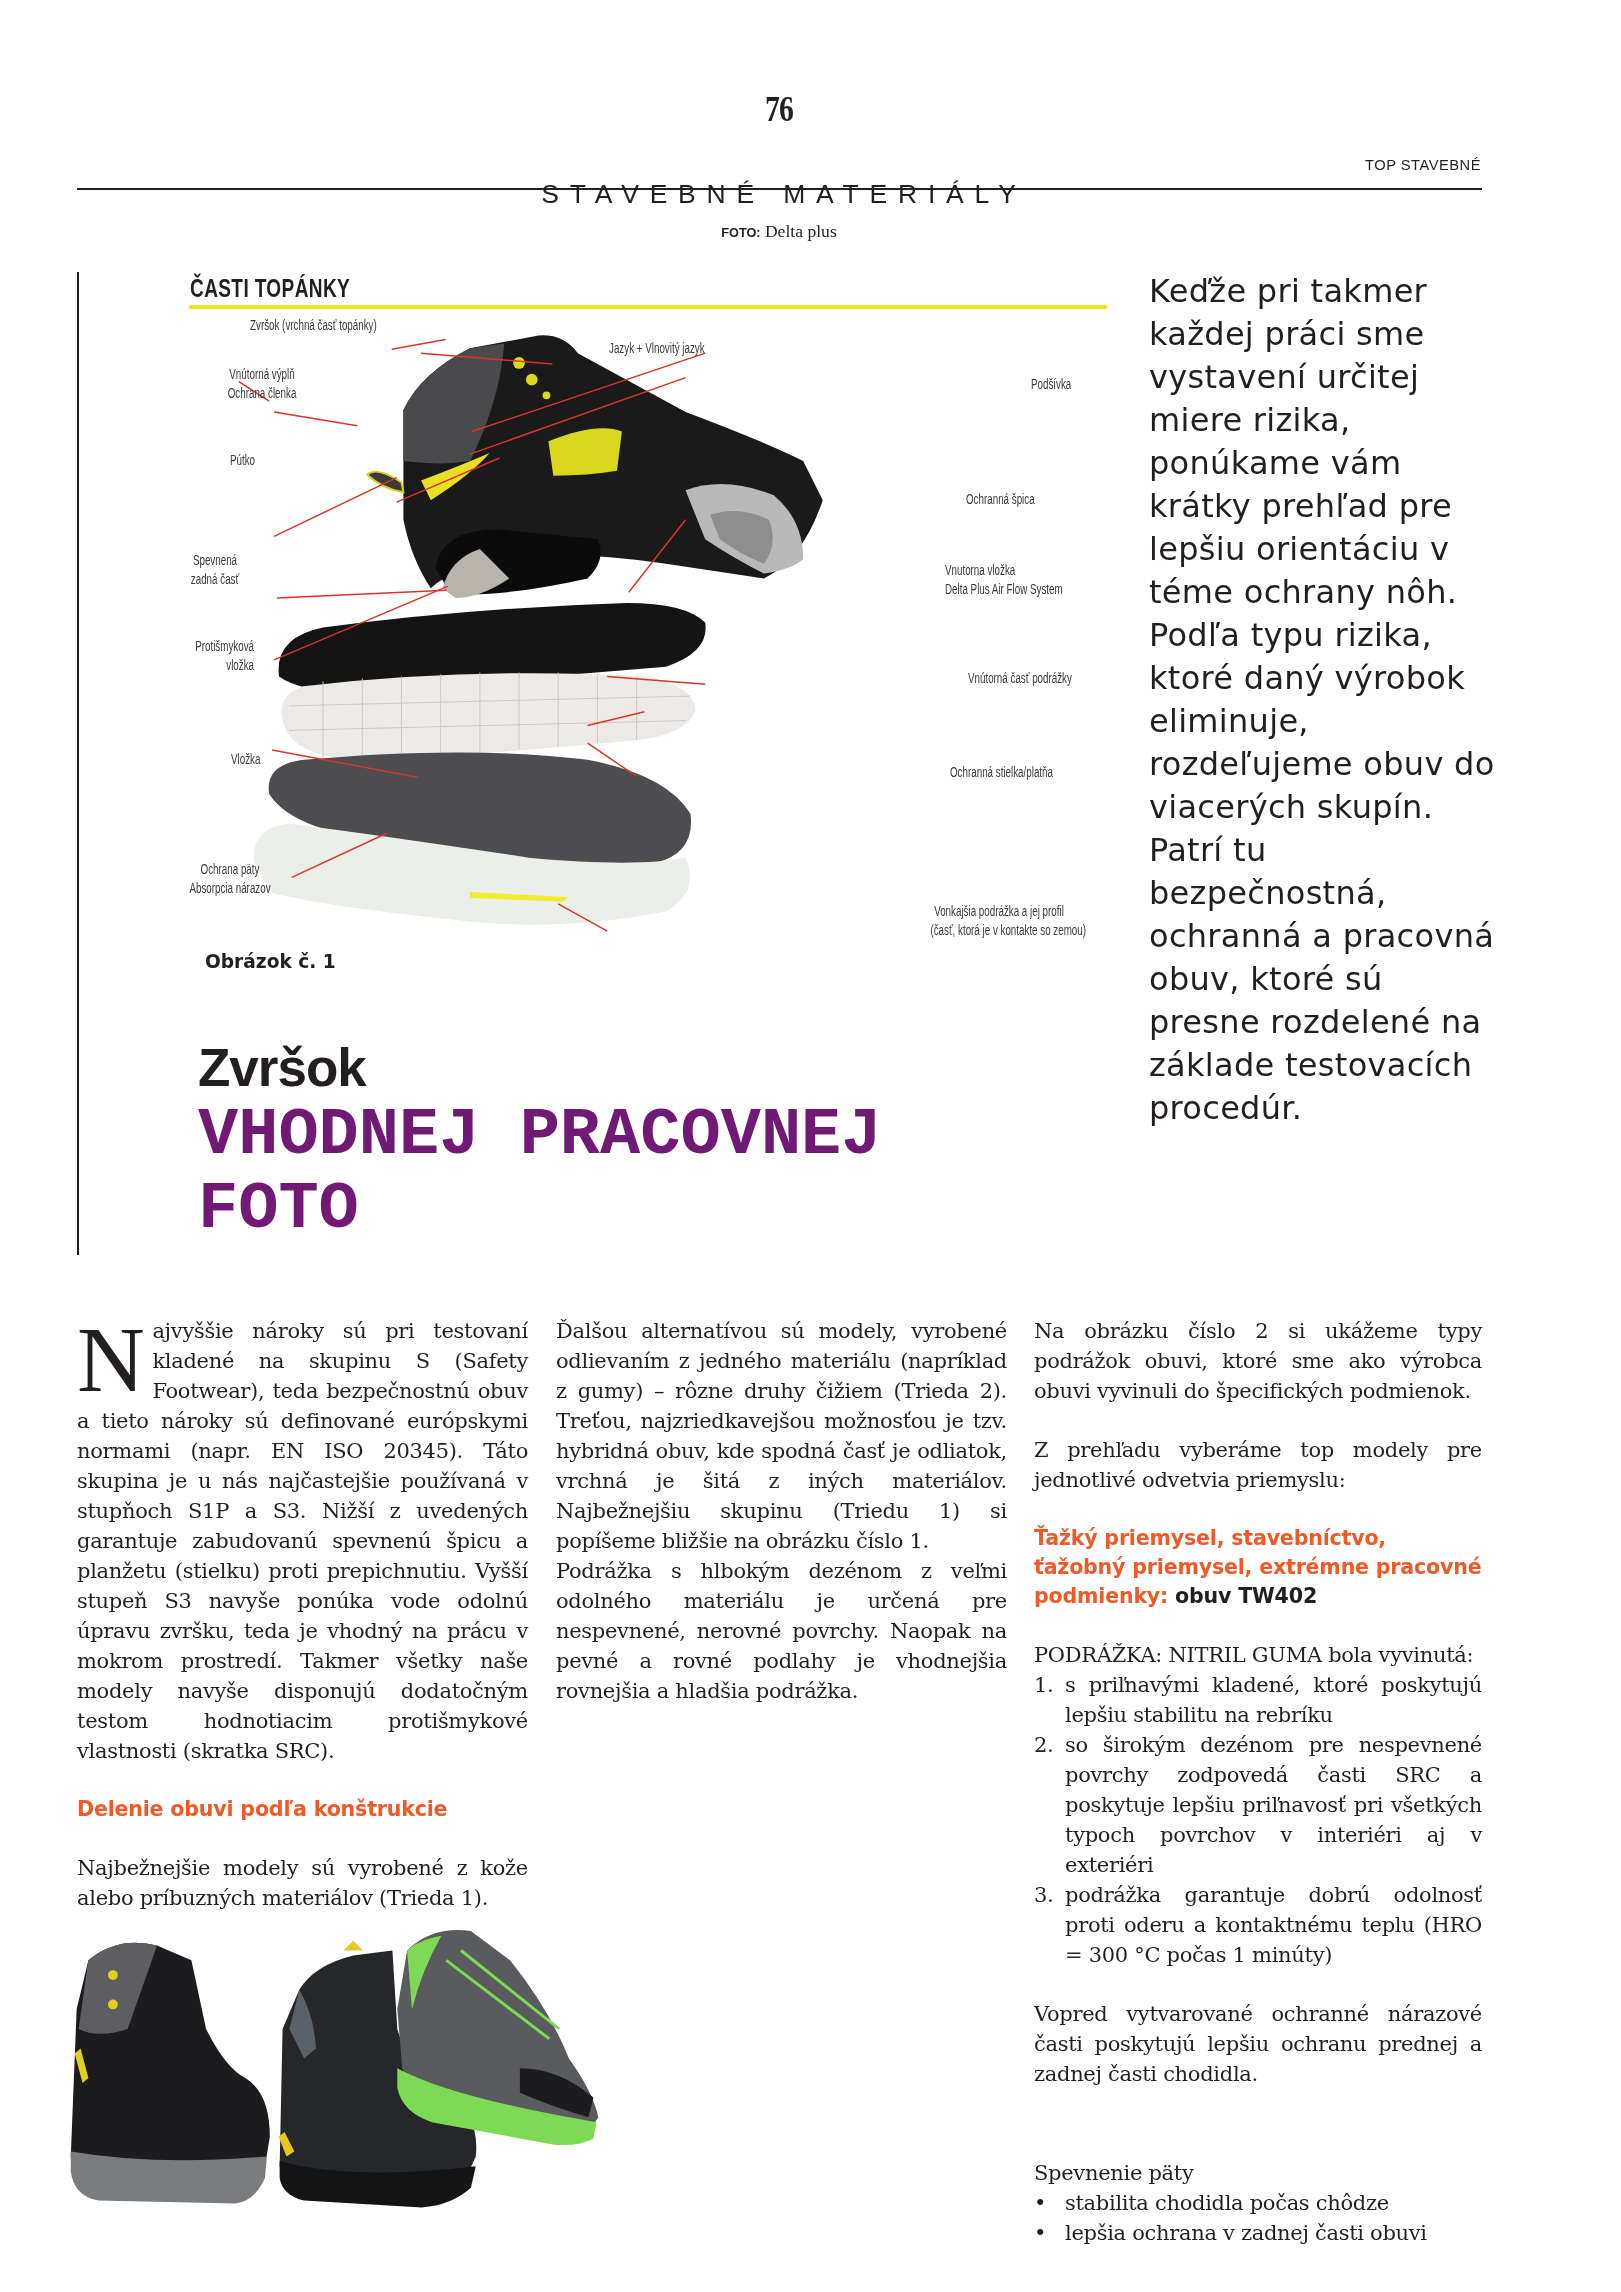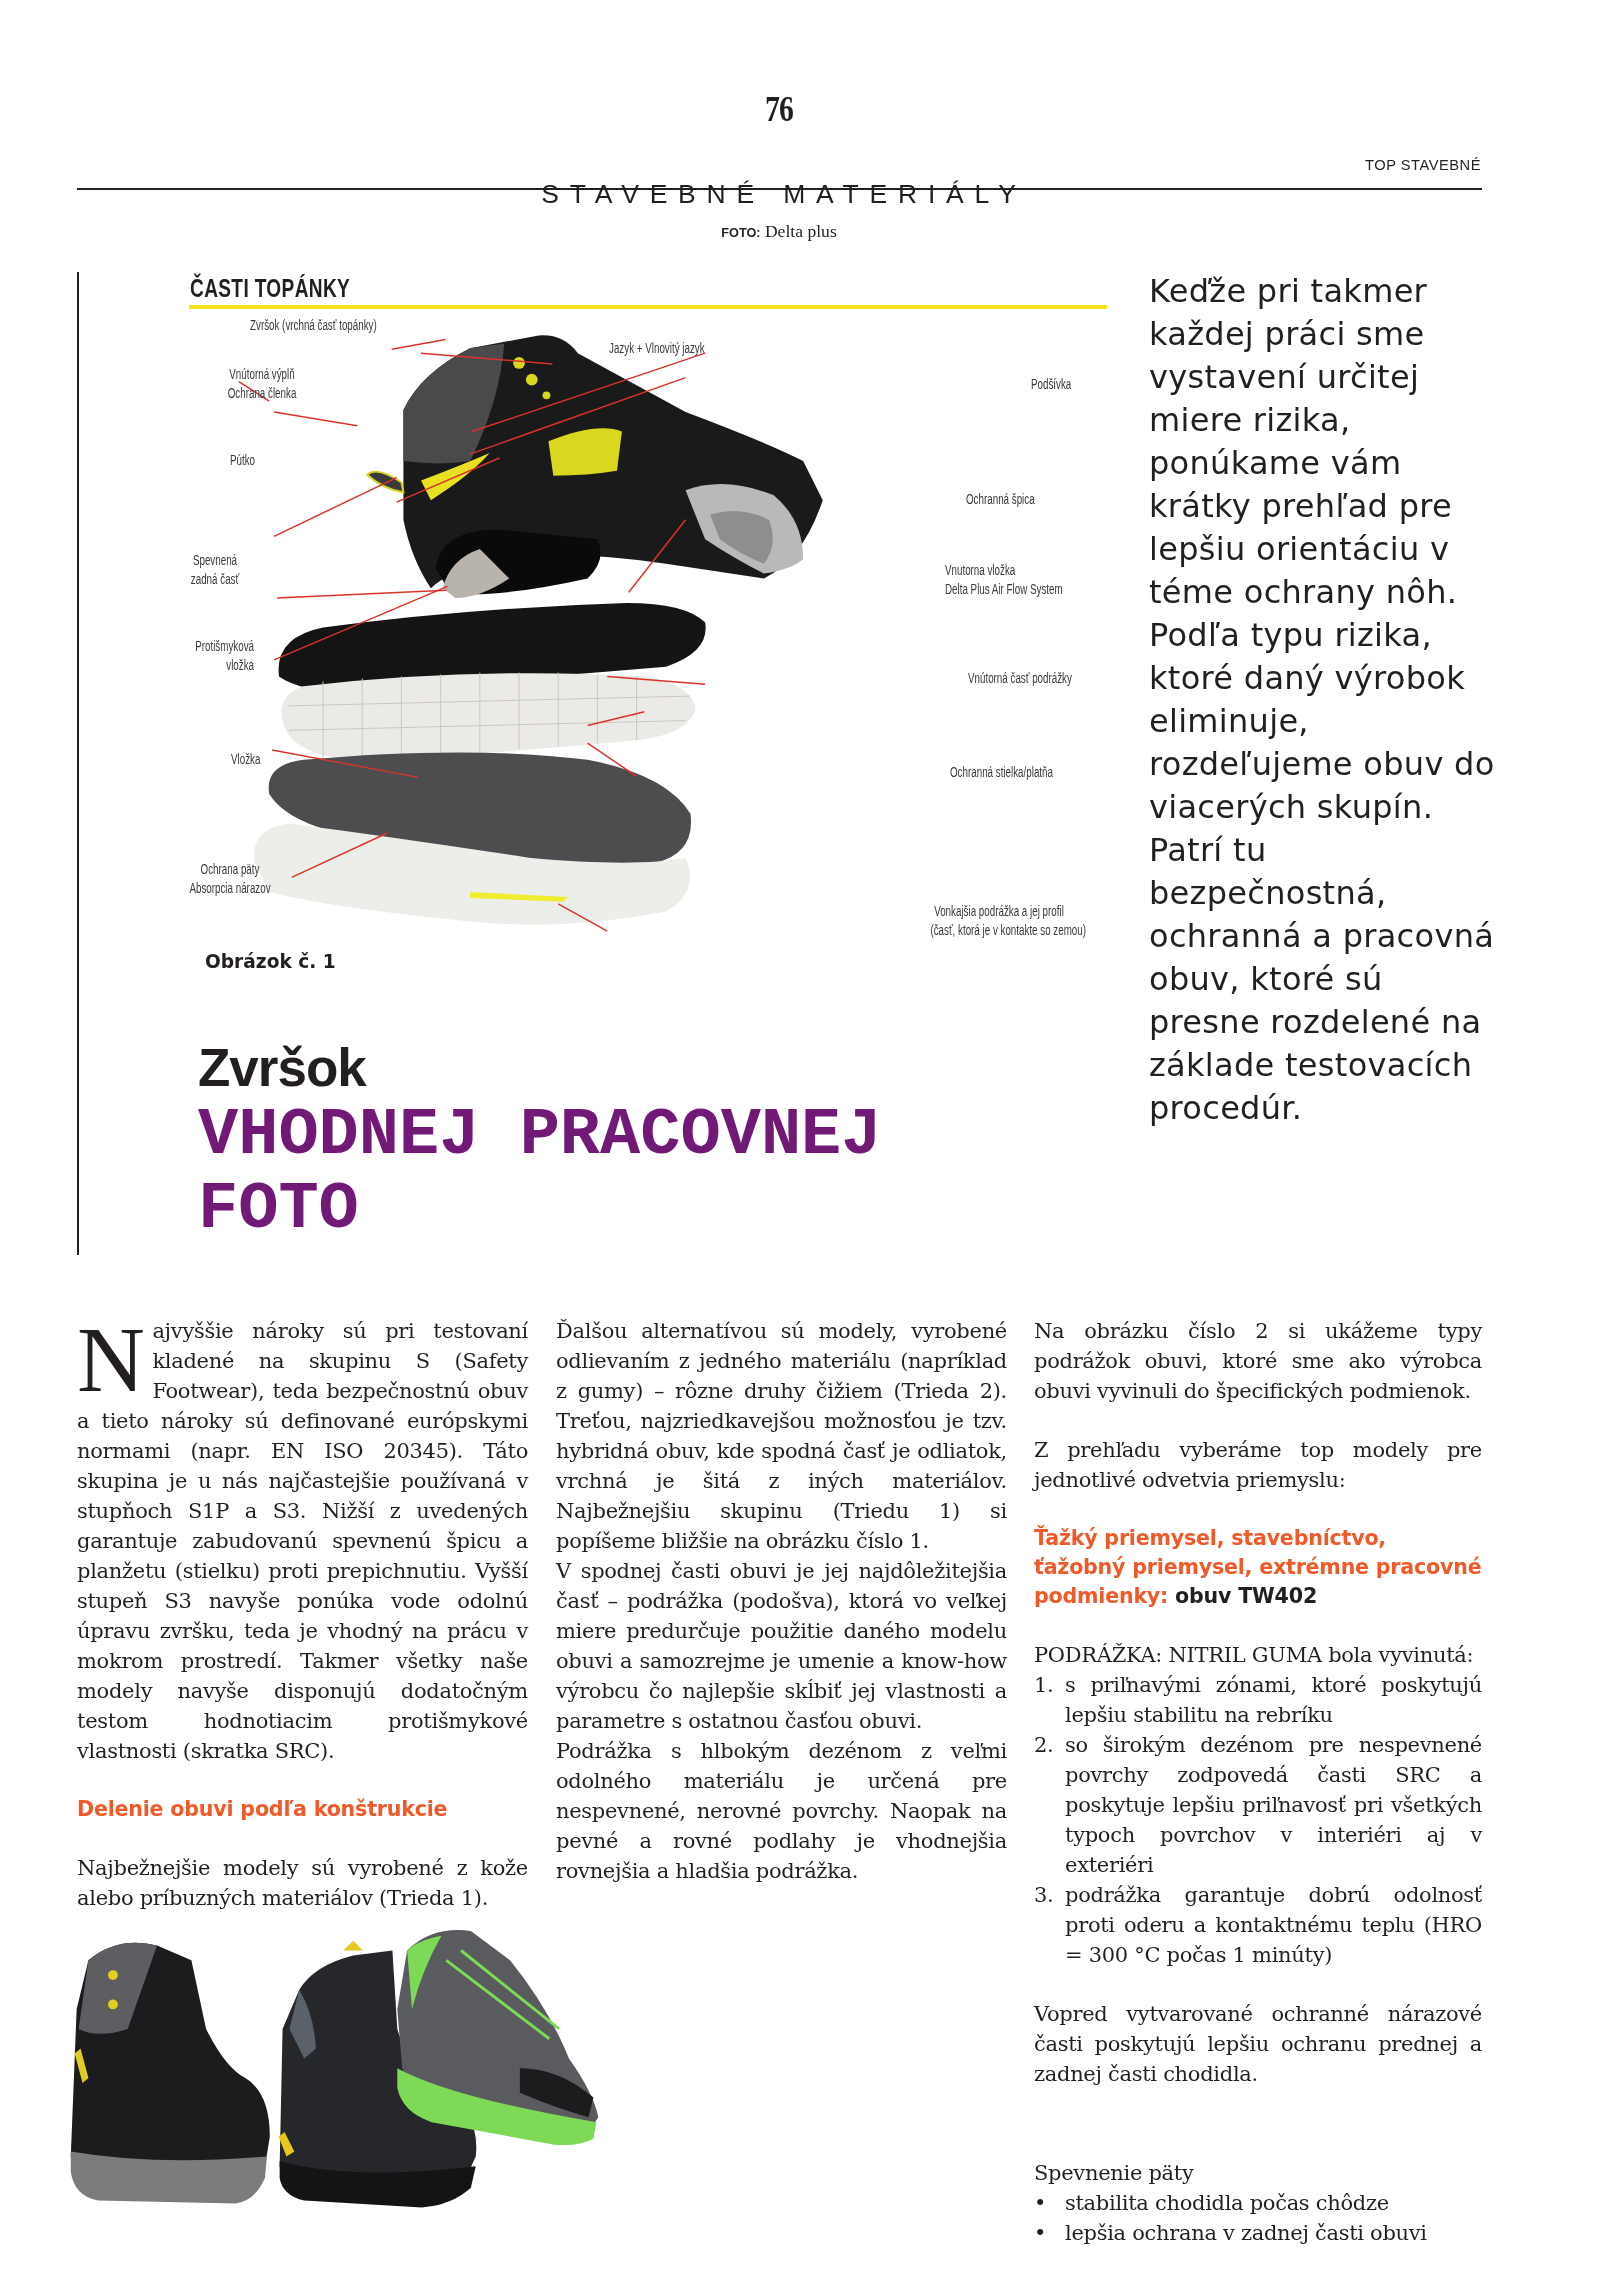--- a/index.html
+++ b/index.html
@@ -185,34 +185,33 @@
 <div class="col col1">
   <p><span class="dropcap">N</span><span>ajvyššie nároky sú pri testovaní kladené na skupinu S (Safety Footwear), teda bezpečnostnú obuv a tieto nároky sú definované európskymi normami (napr. EN ISO 20345). Táto skupina je u nás najčastejšie používaná v stupňoch S1P a S3. Nižší z uvedených garantuje zabudovanú spevnenú špicu a planžetu (stielku) proti prepichnutiu. Vyšší stupeň S3 navyše ponúka vode odolnú úpravu zvršku, teda je vhodný na prácu v mokrom prostredí. Takmer všetky naše modely navyše disponujú dodatočným testom hodnotiacim protišmykové vlastnosti (skratka SRC).</span></p>
   <div class="gap"></div>
   <div class="subhead">Delenie obuvi podľa konštrukcie</div>
   <div class="gap"></div>
   <p>Najbežnejšie modely sú vyrobené z kože alebo príbuzných materiálov (Trieda 1).</p>
 </div>
 
 <div class="col col2">
   <p>Ďalšou alternatívou sú modely, vyrobené odlievaním z jedného materiálu (napríklad z gumy) – rôzne druhy čižiem (Trieda 2). Treťou, najzriedkavejšou možnosťou je tzv. hybridná obuv, kde spodná časť je odliatok, vrchná je šitá z iných materiálov. Najbežnejšiu skupinu (Triedu 1) si popíšeme bližšie na obrázku číslo 1.</p>
-  <p>V spodnej časti obuvi je jej najdôležitejšia časť – podrážka (podošva), ktorá vo veľkej miere predurčuje použitie daného modelu obuvi a samozrejme je umenie a know-how výrobcu čo najlepšie skĺbiť jej vlastnosti a parametre s ostatnou časťou obuvi.</p>
   <p>Podrážka s hlbokým dezénom z veľmi odolného materiálu je určená pre nespevnené, nerovné povrchy. Naopak na pevné a rovné podlahy je vhodnejšia rovnejšia a hladšia podrážka.</p>
 </div>
 
 <div class="col col3">
   <p>Na obrázku číslo 2 si ukážeme typy podrážok obuvi, ktoré sme ako výrobca obuvi vyvinuli do špecifických podmienok.</p>
   <div class="gap"></div>
   <p>Z prehľadu vyberáme top modely pre jednotlivé odvetvia priemyslu:</p>
   <div class="gap"></div>
   <div class="subhead"><span>Ťažký priemysel, stavebníctvo, ťažobný priemysel, extrémne pracovné podmienky:</span><span class="dark"> obuv TW402</span></div>
   <div class="gap"></div>
   <p style="text-align:left;">PODRÁŽKA: NITRIL GUMA bola vyvinutá:</p>
   <ol>
-    <li><span class="mk">1.</span><span>s priľnavými zónami, ktoré poskytujú lepšiu stabilitu na rebríku</span></li>
+    <li><span class="mk">1.</span><span>s priľnavými kladené, ktoré poskytujú lepšiu stabilitu na rebríku</span></li>
     <li><span class="mk">2.</span><span>so širokým dezénom pre nespevnené povrchy zodpovedá časti SRC a poskytuje lepšiu priľnavosť pri všetkých typoch povrchov v interiéri aj v exteriéri</span></li>
     <li><span class="mk">3.</span><span>podrážka garantuje dobrú odolnosť proti oderu a kontaktnému teplu (HRO = 300 °C počas 1 minúty)</span></li>
   </ol>
   <div class="gap"></div>
   <p>Vopred vytvarované ochranné nárazové časti poskytujú lepšiu ochranu prednej a zadnej časti chodidla.</p>
   <div class="gap"></div>
   <p style="text-align:left;margin-top:40px;">Spevnenie päty</p>
   <ul>
     <li><span class="mk">•</span><span>stabilita chodidla počas chôdze</span></li>
     <li><span class="mk">•</span><span>lepšia ochrana v zadnej časti obuvi</span></li>

